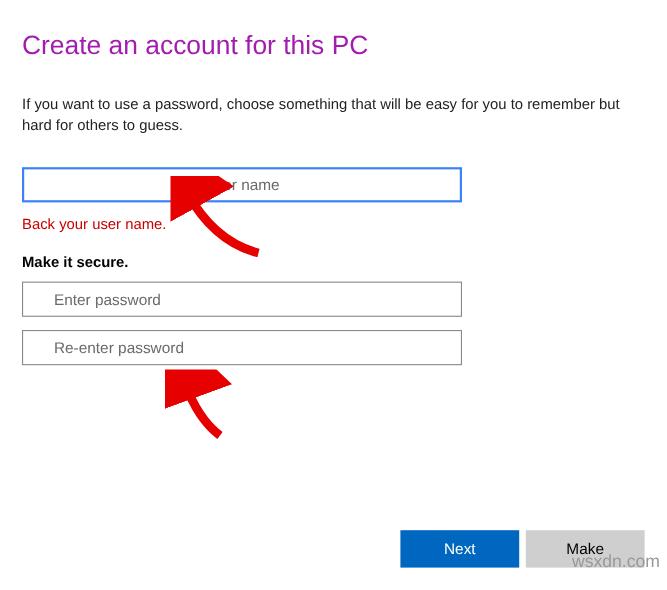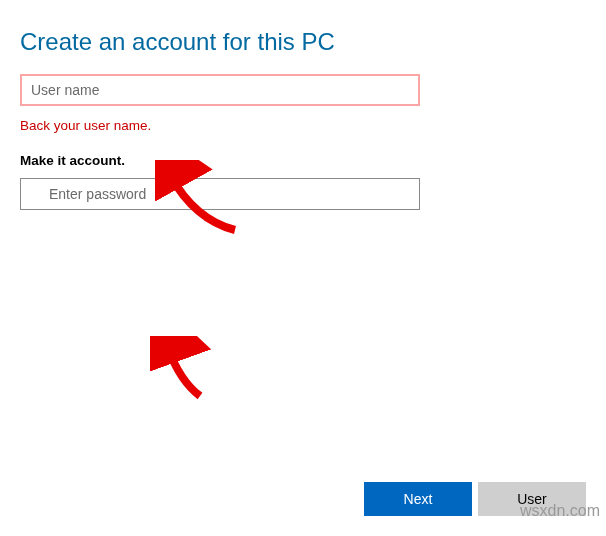--- a/index.html
+++ b/index.html
@@ -14,22 +14,22 @@
       height: 536px;
       position: relative;
       overflow: hidden;
     }
     .content {
       padding: 28px 20px 0 20px;
     }
     .title {
       font-size: 24px;
       font-weight: 400;
-      color: #0369a1;
-      margin-bottom: 18px;
+      color: #a21caf;
+      margin-bottom: 30px;
     }
     .subtitle {
       font-size: 13.5px;
       color: #222;
       line-height: 1.4;
       margin-bottom: 28px;
     }
     .section-label {
       font-size: 13.5px;
       font-weight: 700;
@@ -46,22 +46,23 @@
       border: 1px solid #888;
       outline: none;
       background: #fff;
       color: #333;
       margin-bottom: 12px;
     }
     .input-field::placeholder {
       color: #6a6a6a;
     }
     .input-field.focused {
-      border: 2px solid #fca5a5;
+      border: 2px solid #3b82f6;
       padding: 0 9px;
+      text-align: center;
     }
     .error-text {
       color: #C80000;
       font-size: 13.5px;
       margin-top: 4px;
       margin-bottom: 20px;
     }
     .section2 {
       margin-top: 0;
     }
@@ -102,33 +103,35 @@
     .arrow {
       position: absolute;
       pointer-events: none;
     }
   </style>
 </head>
 <body>
 
 <div class="content">
   <h1 class="title">Create an account for this PC</h1>
+  <p class="subtitle">If you want to use a password, choose something that will be easy for you to remember but hard for others to guess.</p>
 
   <input type="text" class="input-field focused" placeholder="User name" style="">
   <div class="error-text">Back your user name.</div>
 
   <div class="section2">
-    <div class="section-label">Make it account.</div>
+    <div class="section-label">Make it secure.</div>
     <input type="password" class="input-field" placeholder="Enter password" style="">
+    <input type="password" class="input-field" placeholder="Re-enter password" style="">
   </div>
 </div>
 
 <div class="footer">
   <button class="btn btn-primary">Next</button>
-  <button class="btn btn-secondary">User</button>
+  <button class="btn btn-secondary">Make</button>
 </div>
 
 <div class="watermark">wsxdn.com</div>
 
 <svg class="arrow" style="left:155px; top:160px;" width="90" height="80" viewBox="0 0 90 80">
   <defs>
     <marker id="ah1" markerWidth="10" markerHeight="10" refX="2" refY="5" orient="auto">
       <path d="M0,0 L10,5 L0,10 Z" fill="#E60000"></path>
     </marker>
   </defs>

